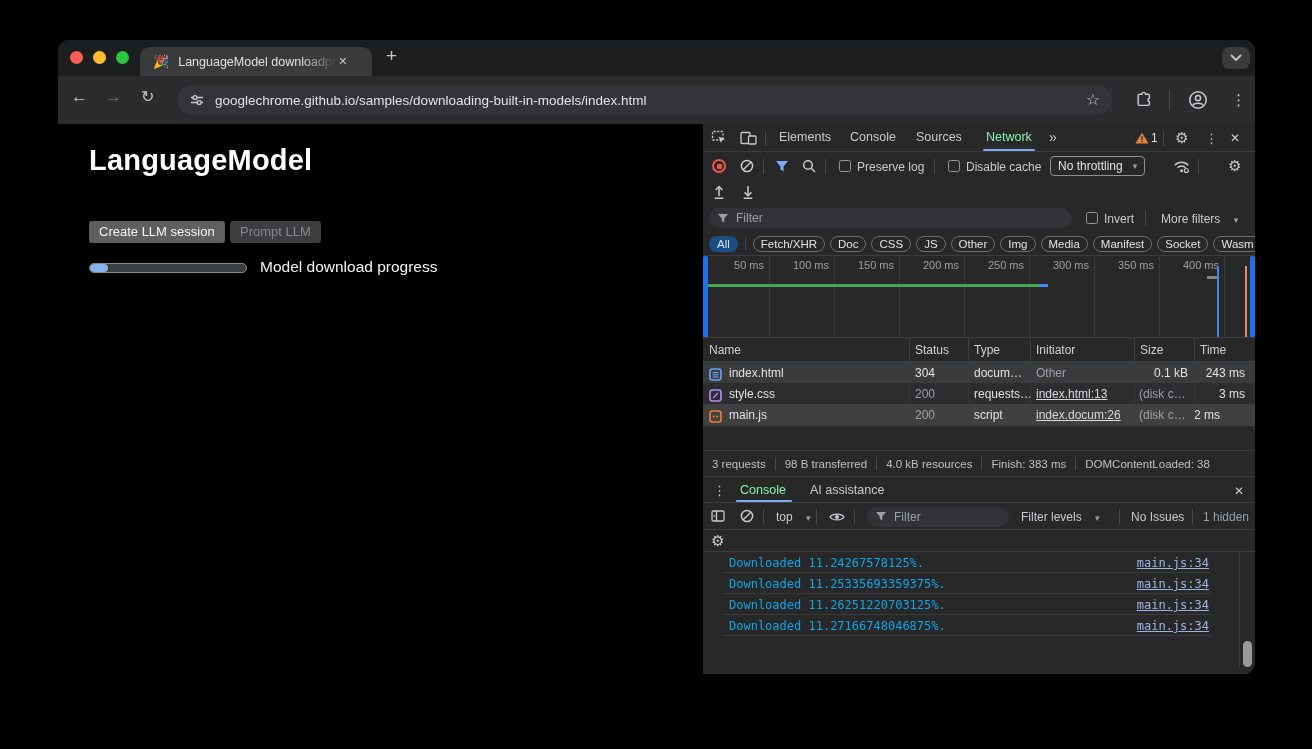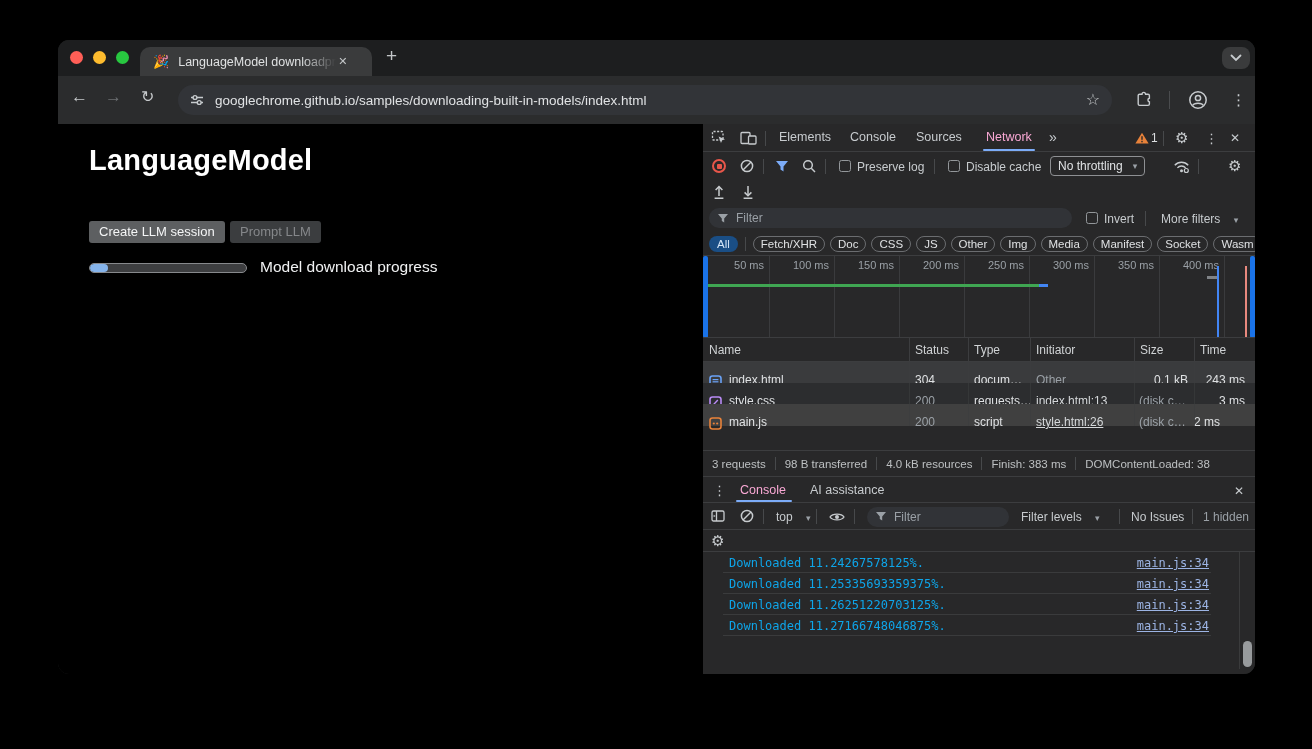--- a/index.html
+++ b/index.html
@@ -32,41 +32,41 @@
   .prog{position:absolute;left:31px;top:139px;width:158px;height:10px;border:1px solid #87898c;border-radius:6px;background:#3d3e40;overflow:hidden}
   .prog-fill{height:100%;border-radius:6px}
   .prog-label{position:absolute;left:202px;top:134px;font-size:15.5px;color:#f1f2f3}
   
   .devtools{position:absolute;left:645px;top:84px;width:552px;height:550px;background:#282829;color:#c7cbce;font-size:12px}
   .dsec{position:absolute;left:0;width:552px}
   .bb{border-bottom:1px solid #3c3d3f}
   .bt{border-top:1px solid #3c3d3f}
   .dvsep{position:absolute;width:1px;height:15px;background:#47494b}
   .dtab{position:absolute;top:6px;font-size:12.5px;color:#c7cbce;white-space:nowrap}
-  .dtab.active{color:#f9a8d4}
+  .dtab.active{color:#86efac}
   .underline{position:absolute;bottom:0;height:2.5px;border-radius:2px}
   .gear{font-size:15px;color:#c7cbce;line-height:1}
   .kebab{font-size:13px;color:#c7cbce}
   .closex{font-size:12px;color:#c7cbce}
   .cb{position:absolute;width:12px;height:12px;border:1.4px solid #93979a;border-radius:2.5px}
   .lbl{position:absolute;font-size:12px;color:#c7cbce;white-space:nowrap}
   .select{position:absolute;height:20px;border:1px solid #8e9093;border-radius:4px;display:flex;align-items:center;padding:0 7px;font-size:12px;color:#e0e2e4}
   .caret{color:#9aa0a6;font-size:9px;margin-left:10px}
   .pill{position:absolute;height:20px;border-radius:10px;background:#313337;display:flex;align-items:center}
   .ph{color:#9aa0a6;font-size:12px;margin-left:7px}
   .chips{position:absolute;left:6px;top:0;height:24px;display:flex;align-items:center;gap:5px}
   .chip{font-size:11.5px;color:#dfe1e3;border:1px solid #6b6d70;border-radius:9px;padding:1px 7px;white-space:nowrap}
   .chip-sel{border:none;padding:2px 8px}
   .chip-sep{width:1px;height:14px;background:#47494b;margin:0 2px}
   .gline{position:absolute;top:0;width:1px;height:82px;background:#3a3b3d}
   .tick{position:absolute;top:3px;width:52px;font-size:11px;color:#9aa0a6;text-align:right}
   .hcell{position:absolute;top:0;height:24px;line-height:24px;padding-left:6px;font-size:12px;color:#d0d3d5}
   .colb{position:absolute;width:1px;background:#3c3d3f}
   .nrow{position:absolute;left:0;width:552px;height:21px}
-  .ncell{position:absolute;top:8px;height:21px;line-height:21px;font-size:12px;white-space:nowrap;overflow:hidden}
+  .ncell{position:absolute;top:1px;height:21px;line-height:21px;font-size:12px;white-space:nowrap;overflow:hidden}
   .dim{color:#9aa0a6}
   .lite{color:#dfe1e3}
   .ilink{color:#d5d8da;text-decoration:underline}
   .sum{display:flex;align-items:center;height:100%;padding-left:9px;overflow:hidden;white-space:nowrap}
   .sum span.itm{font-size:11.5px;color:#bdc0c2}
   .sum .ssep{width:1px;height:13px;background:#47494b;margin:0 9px;flex:0 0 auto}
   .sum .blue{color:#7cacf8;flex:0 0 auto}
   .mono{font-family:"DejaVu Sans Mono",monospace}
   .msg{position:absolute;left:20px;width:488px;height:21px;border-bottom:1px solid #3a3b3c}
   .msg-text{position:absolute;left:6px;top:4px;font-size:12px;color:#0ea5e9}
@@ -316,21 +316,21 @@
           <div class="ncell lite" style="left: 0px; width: 206px;">
             <span class="abs" style="left: 6px; top: 4px;"><svg width="13" height="13">
                 <rect x="1" y="1" width="11" height="11" rx="2.5" fill="none" stroke="#e8823a" stroke-width="1.6"></rect>
                 <circle cx="4.8" cy="6.5" r="1.1" fill="#e8823a"></circle>
                 <circle cx="8.2" cy="6.5" r="1.1" fill="#e8823a"></circle>
               </svg></span>
             <span class="abs" style="left: 26px;">main.js</span>
           </div>
           <div class="ncell dim" style="left: 206px; width: 59px; padding-left: 6px;">200</div>
           <div class="ncell lite" style="left: 265px; width: 62px; padding-left: 6px;">script</div>
-          <div class="ncell ilink" style="left: 327px; width: 104px; padding-left: 6px;">style.html:26</div>
+          <div class="ncell ilink" style="left: 327px; width: 104px; padding-left: 6px;">index.docum:26</div>
           <div class="ncell dim" style="left: 431px; width: 60px; padding-left: 5px;">(disk c…</div>
           <div class="ncell lite" style="left: 491px; width: 58px; text-align: left; padding-right: 7px;">2 ms</div>
         </div>
         <div class="colb" style="left: 206px; top: 0px; height: 64px; opacity: 0.6;"></div>
         <div class="colb" style="left: 265px; top: 0px; height: 64px; opacity: 0.6;"></div>
         <div class="colb" style="left: 327px; top: 0px; height: 64px; opacity: 0.6;"></div>
         <div class="colb" style="left: 431px; top: 0px; height: 64px; opacity: 0.6;"></div>
         <div class="colb" style="left: 491px; top: 0px; height: 64px; opacity: 0.6;"></div>
       </div>
 

